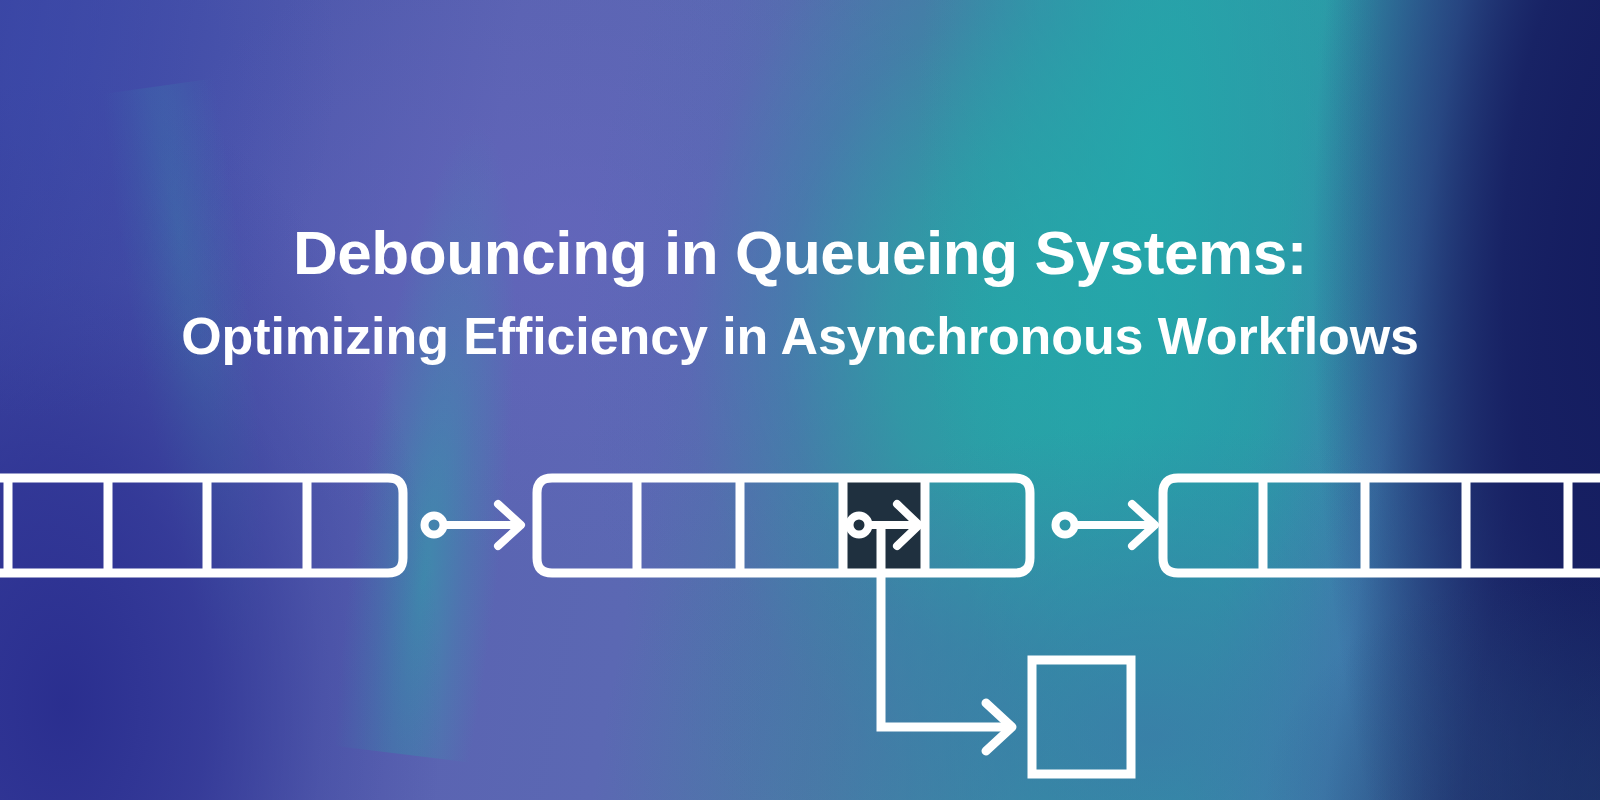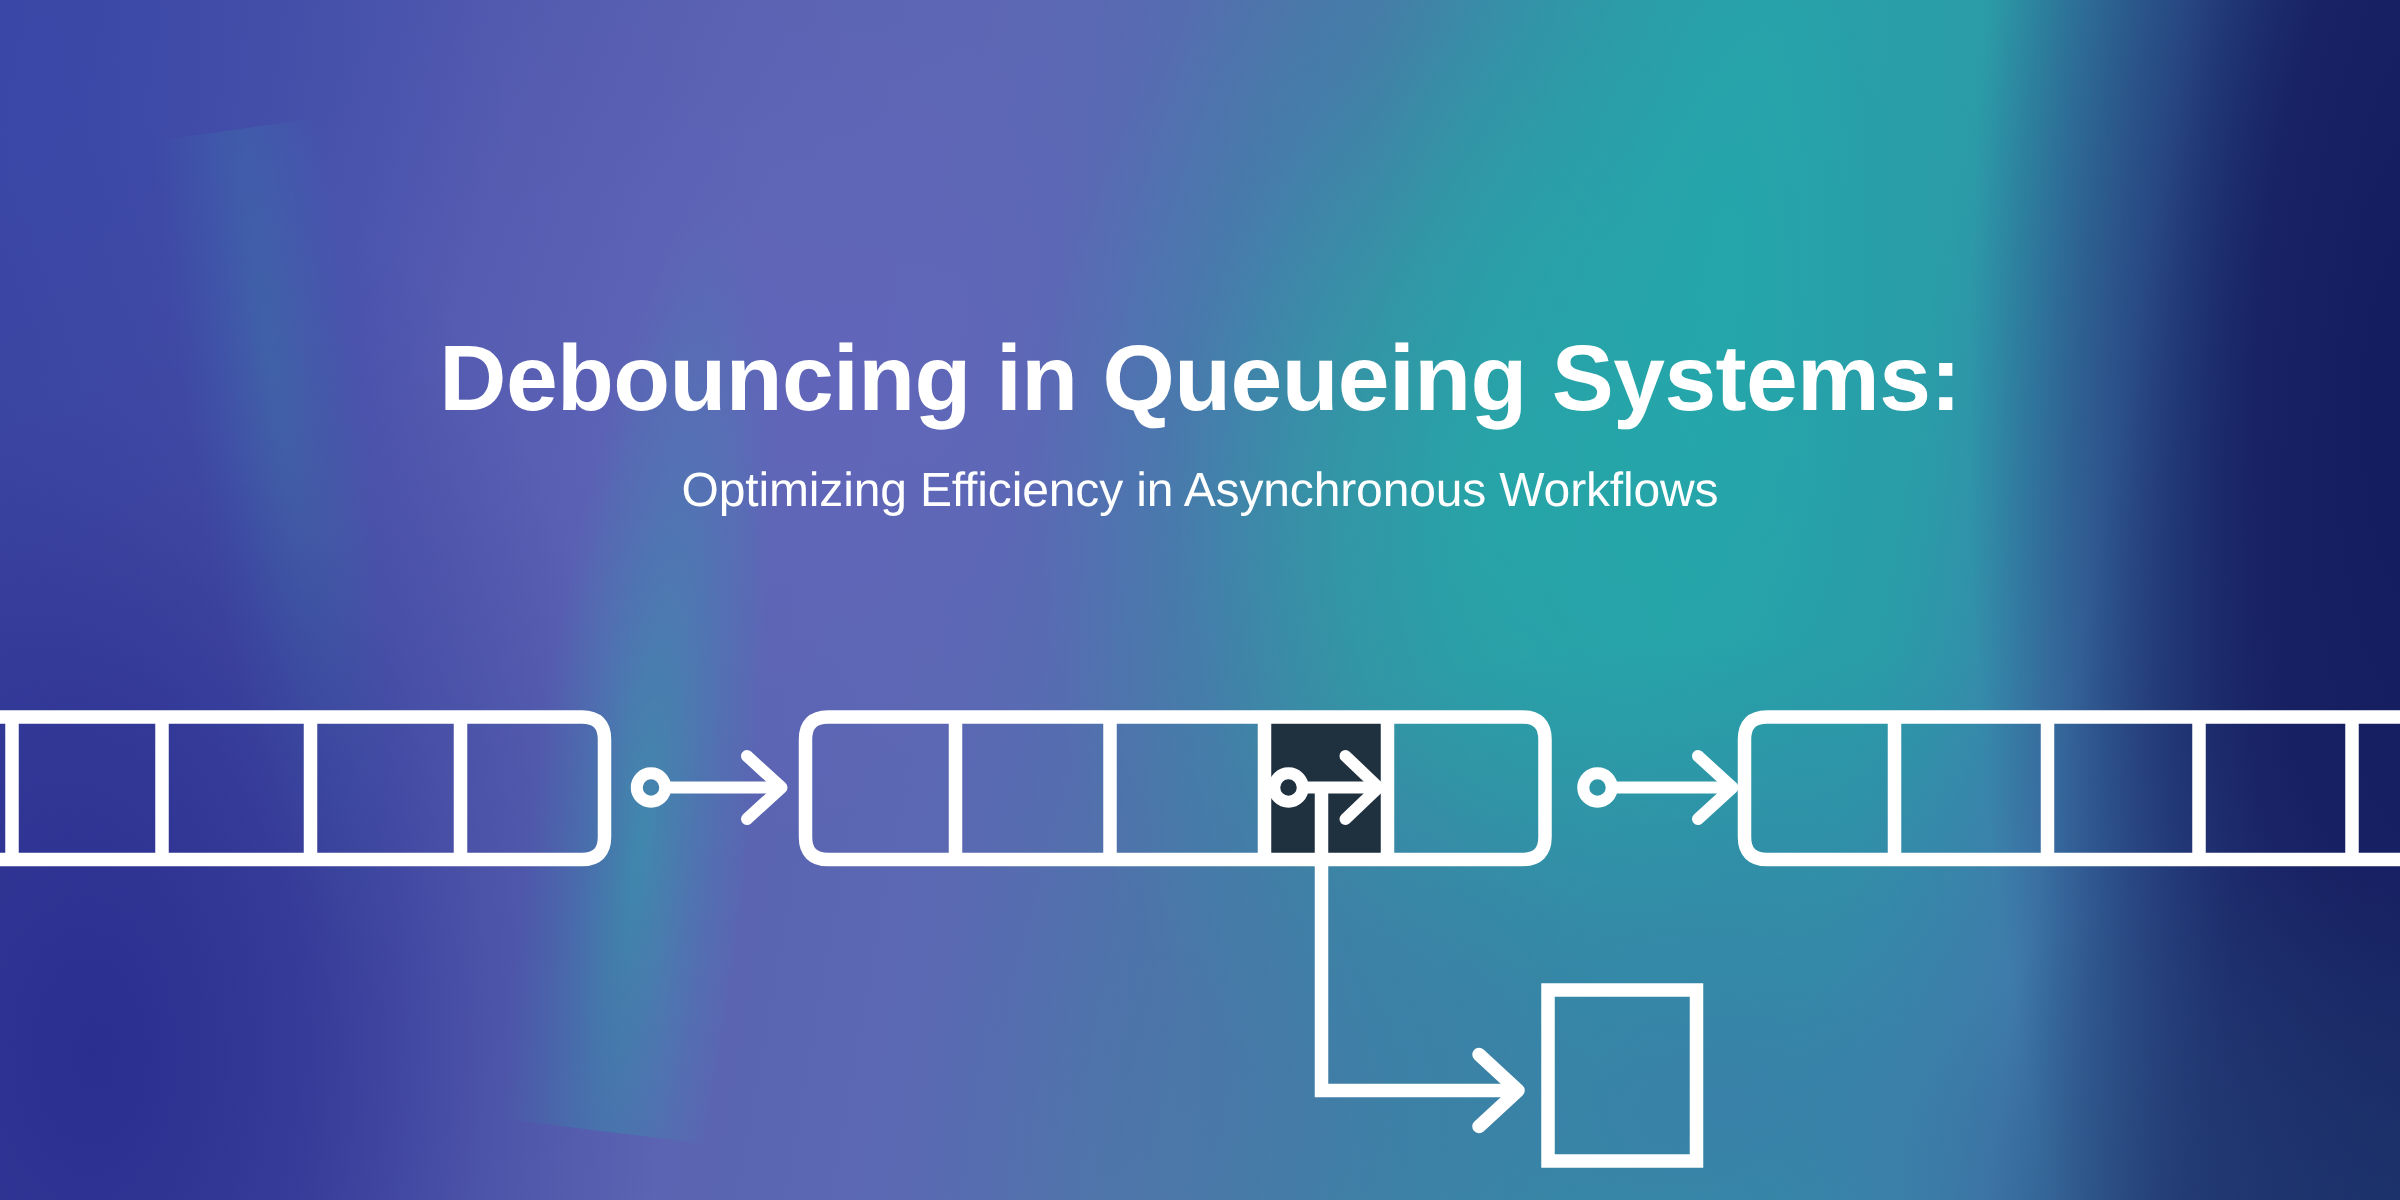--- a/index.html
+++ b/index.html
@@ -122,22 +122,22 @@
   }
   #page-title {
     font-size: 62px;
     font-weight: bold;
     color: #ffffff;
     letter-spacing: -0.4px;
     line-height: 1.0;
     margin: 0;
   }
   #page-subtitle {
-    font-size: 32px;
-    font-weight: normal;
+    font-size: 52px;
+    font-weight: bold;
     color: #ffffff;
     letter-spacing: -0.1px;
     line-height: 1.0;
     margin: 26px 0 0 0;
   }
 
   
   #diagram {
     position: absolute;
     inset: 0;

